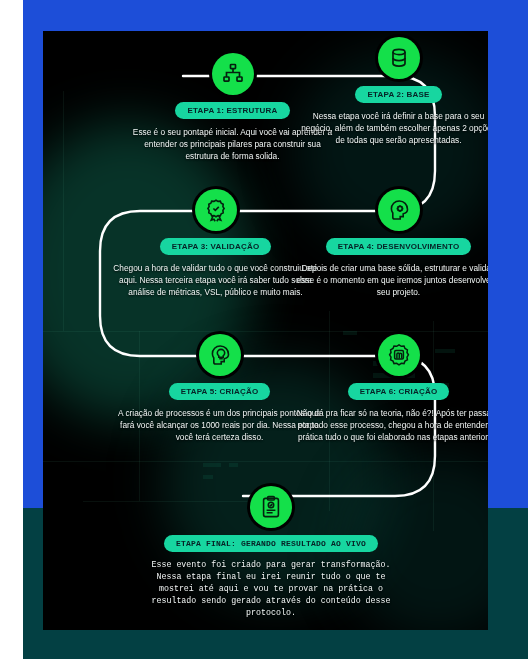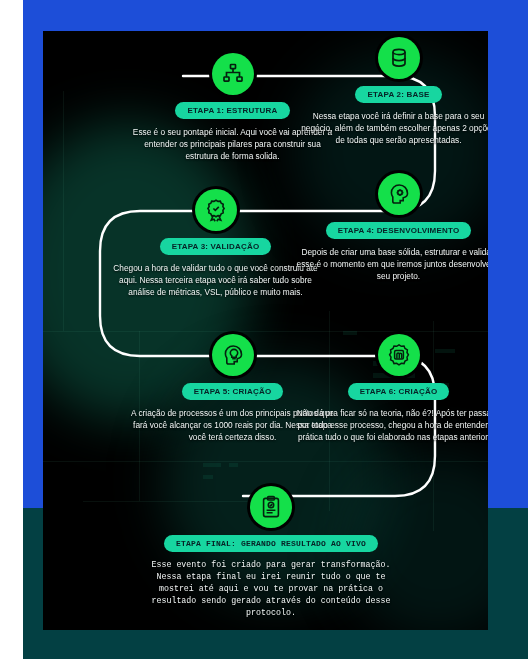--- a/index.html
+++ b/index.html
@@ -163,33 +163,33 @@
           <path d="M12 2.2 L14 3.4 L16.3 3.1 L17.2 5.2 L19.2 6.3 L18.9 8.6 L20.1 10.5 L18.9 12.4 L19.2 14.7 L17.2 15.8 L16.3 17.9 L14 17.6 L12 18.8 L10 17.6 L7.7 17.9 L6.8 15.8 L4.8 14.7 L5.1 12.4 L3.9 10.5 L5.1 8.6 L4.8 6.3 L6.8 5.2 L7.7 3.1 L10 3.4 Z"></path>
           <path d="M9.4 10.5 L11.3 12.4 L14.8 8.9"></path>
           <path d="M9 18 L7.2 22.2 L9.9 21.3 L11.2 23.2"></path>
           <path d="M15 18 L16.8 22.2 L14.1 21.3 L12.8 23.2"></path>
         </svg>
       </div>
       <div class="pill">ETAPA 3: VALIDAÇÃO</div>
       <div class="desc">Chegou a hora de validar tudo o que você construiu até aqui. Nessa terceira etapa você irá saber tudo sobre análise de métricas, VSL, público e muito mais.</div>
     </div>
 
-    <div class="node" style="left:238px;top:142px;">
+    <div class="node" style="left:238px;top:158px;">
       <div class="iconwrap">
         <svg width="24" height="24" viewBox="0 0 24 24" fill="none" stroke="#04210f" stroke-width="1.6">
           <path d="M20.5 11.5 C20.5 6.6 16.9 3 12.3 3 C7.7 3 4.4 6.4 4.4 10.8 C4.4 12.8 5.1 14 5.8 15 L5.8 19.2 C5.8 20.2 6.6 21 7.6 21 L13.2 21 L13.2 18.6 L16.2 18.6 L16.2 15.8 C18.7 15.2 20.5 13.6 20.5 11.5 Z"></path>
           <circle cx="13" cy="10.6" r="2.2"></circle>
           <path d="M13 7.2 V8.3 M13 12.9 V14 M9.6 10.6 H10.7 M15.3 10.6 H16.4 M10.7 8.3 L11.5 9.1 M14.5 12.1 L15.3 12.9 M15.3 8.3 L14.5 9.1 M11.5 12.1 L10.7 12.9"></path>
         </svg>
       </div>
       <div class="pill">ETAPA 4: DESENVOLVIMENTO</div>
       <div class="desc">Depois de criar uma base sólida, estruturar e validar, esse é o momento em que iremos juntos desenvolver o seu projeto.</div>
     </div>
 
-    <div class="node" style="left:72px;top:303px;">
+    <div class="node" style="left:59px;top:303px;">
       <div class="iconwrap">
         <svg width="24" height="24" viewBox="0 0 24 24" fill="none" stroke="#04210f" stroke-width="1.6">
           <path d="M20.5 11.5 C20.5 6.6 16.9 3 12.3 3 C7.7 3 4.4 6.4 4.4 10.8 C4.4 12.8 5.1 14 5.8 15 L5.8 19.2 C5.8 20.2 6.6 21 7.6 21 L13.2 21 L13.2 18.6 L16.2 18.6 L16.2 15.8 C18.7 15.2 20.5 13.6 20.5 11.5 Z"></path>
           <path d="M13 6.4 C10.9 6.4 9.3 8 9.3 10 C9.3 11.3 10 12.2 10.8 12.9 L10.8 14.2 L15.2 14.2 L15.2 12.9 C16 12.2 16.7 11.3 16.7 10 C16.7 8 15.1 6.4 13 6.4 Z"></path>
           <path d="M11.2 15.7 H14.8"></path>
         </svg>
       </div>
       <div class="pill">ETAPA 5: CRIAÇÃO</div>
       <div class="desc">A criação de processos é um dos principais pontos que fará você alcançar os 1000 reais por dia. Nessa etapa você terá certeza disso.</div>
     </div>

